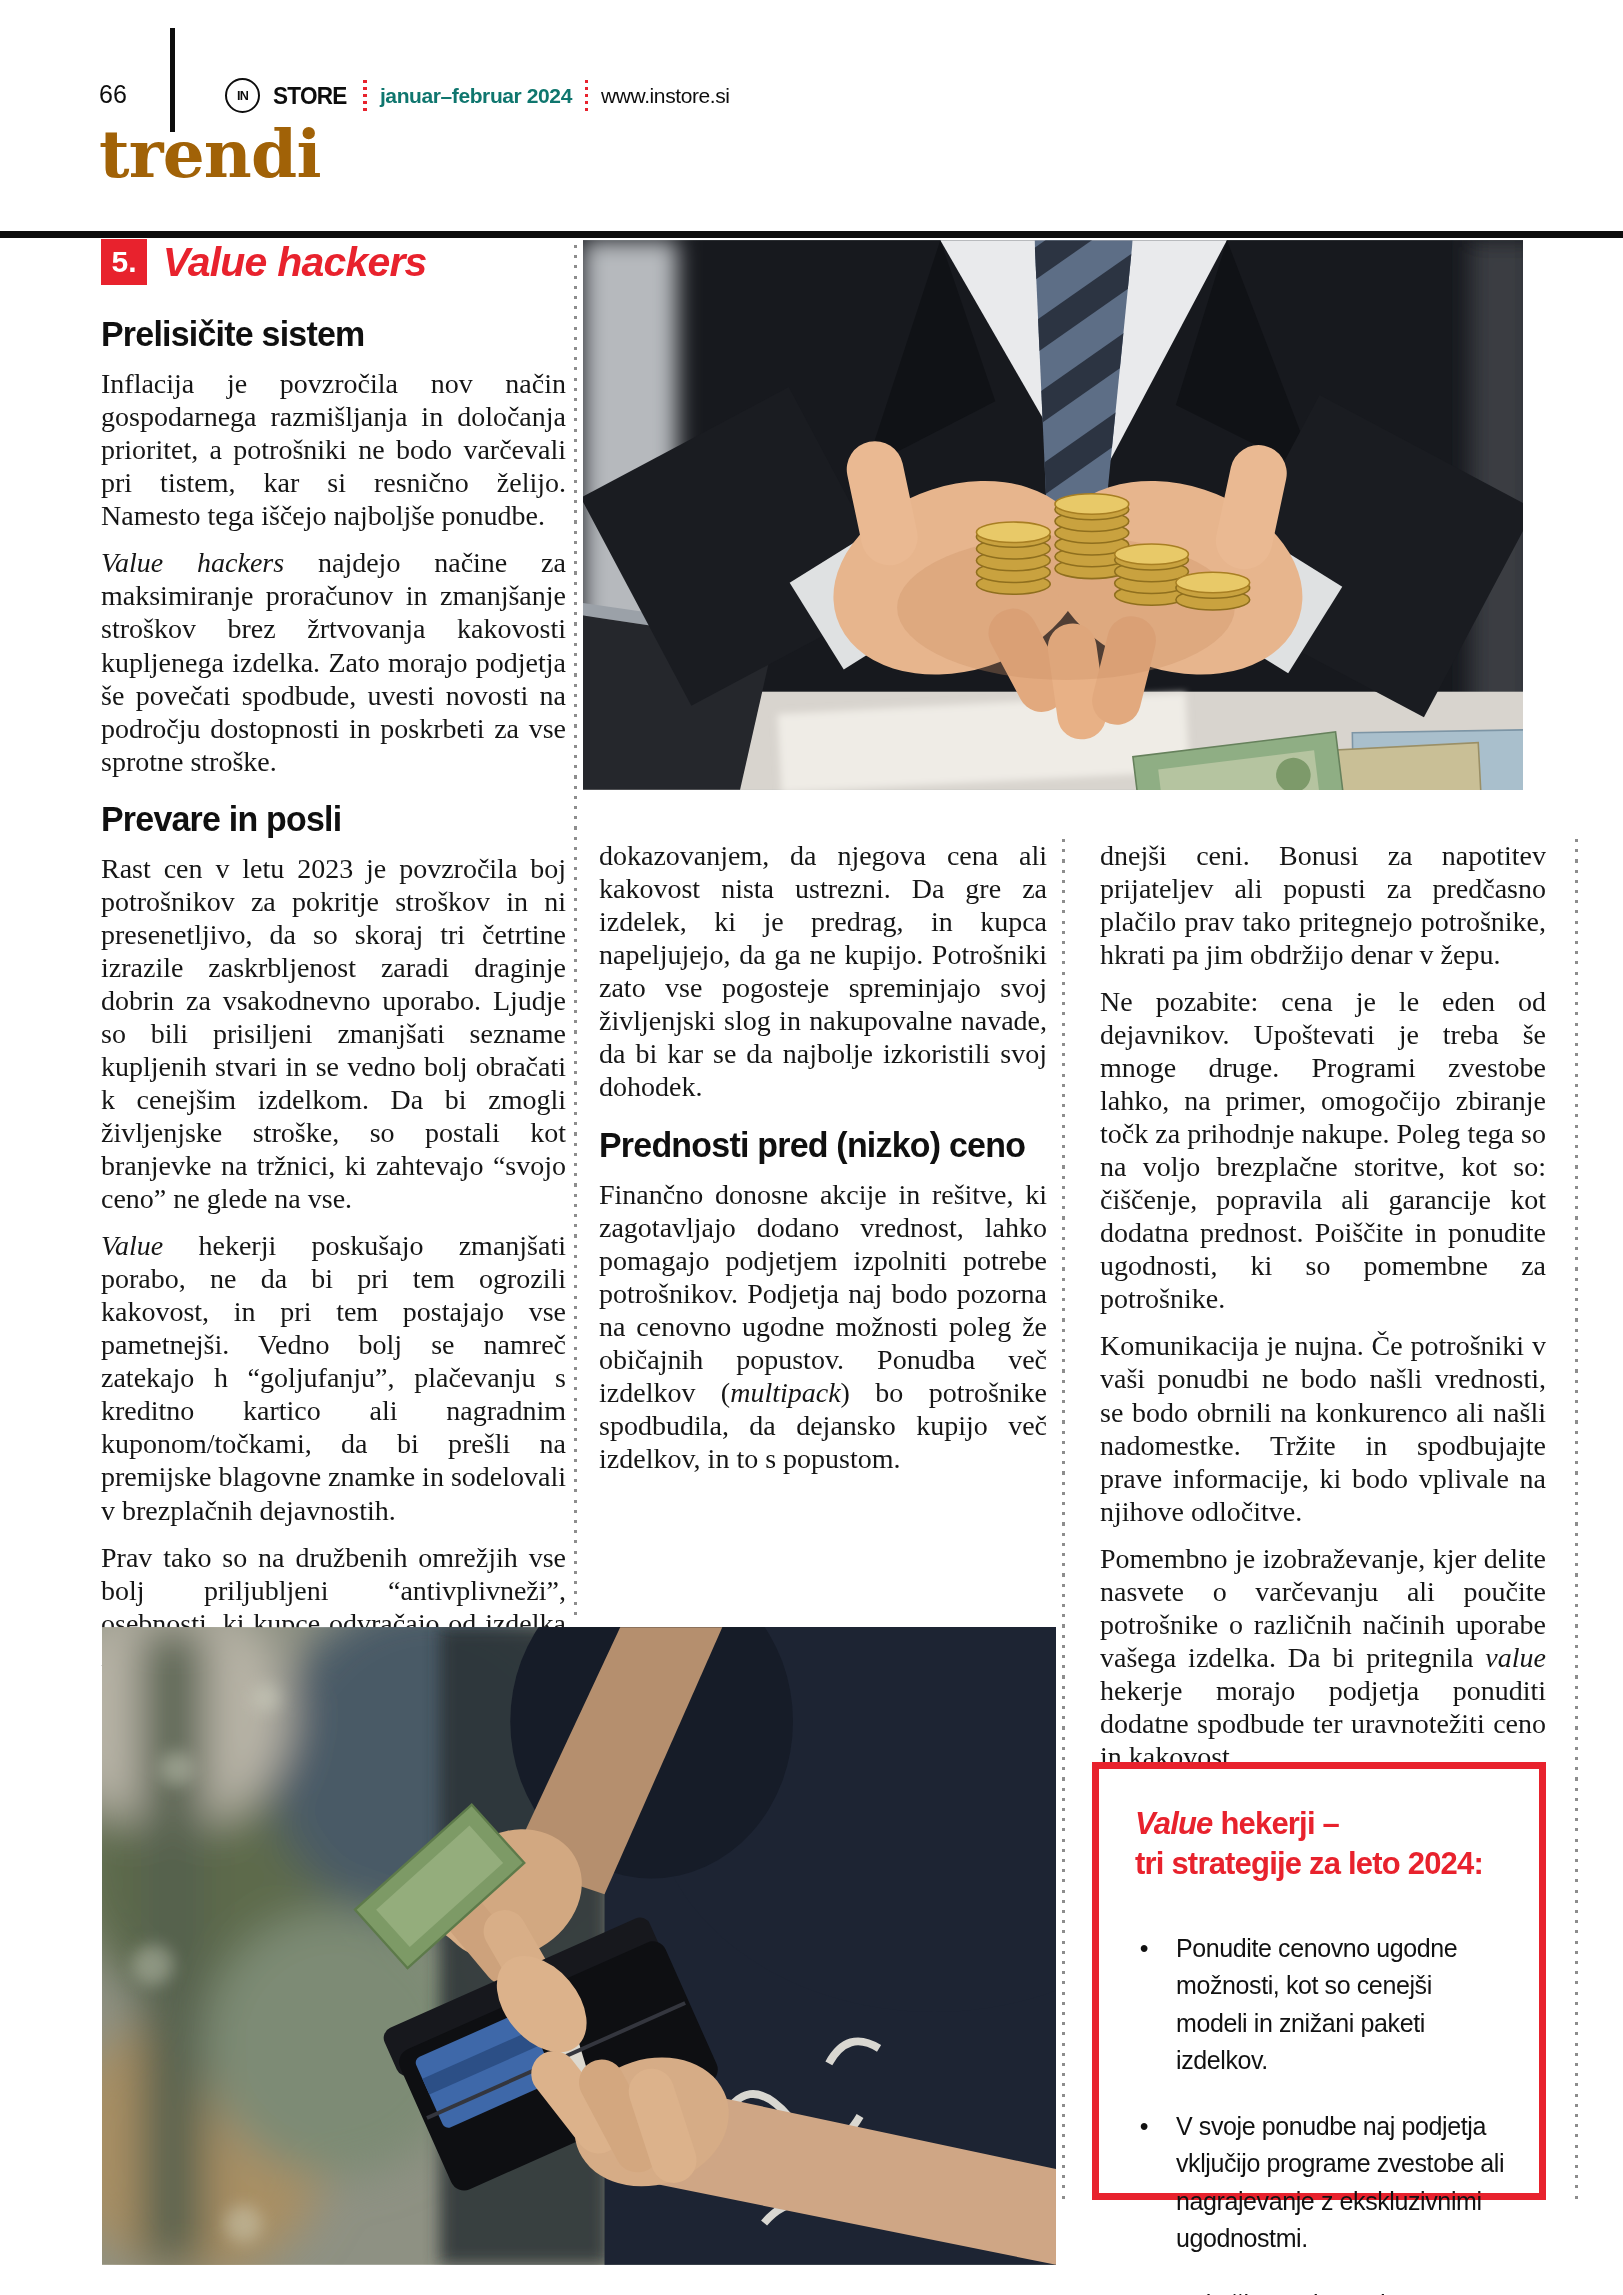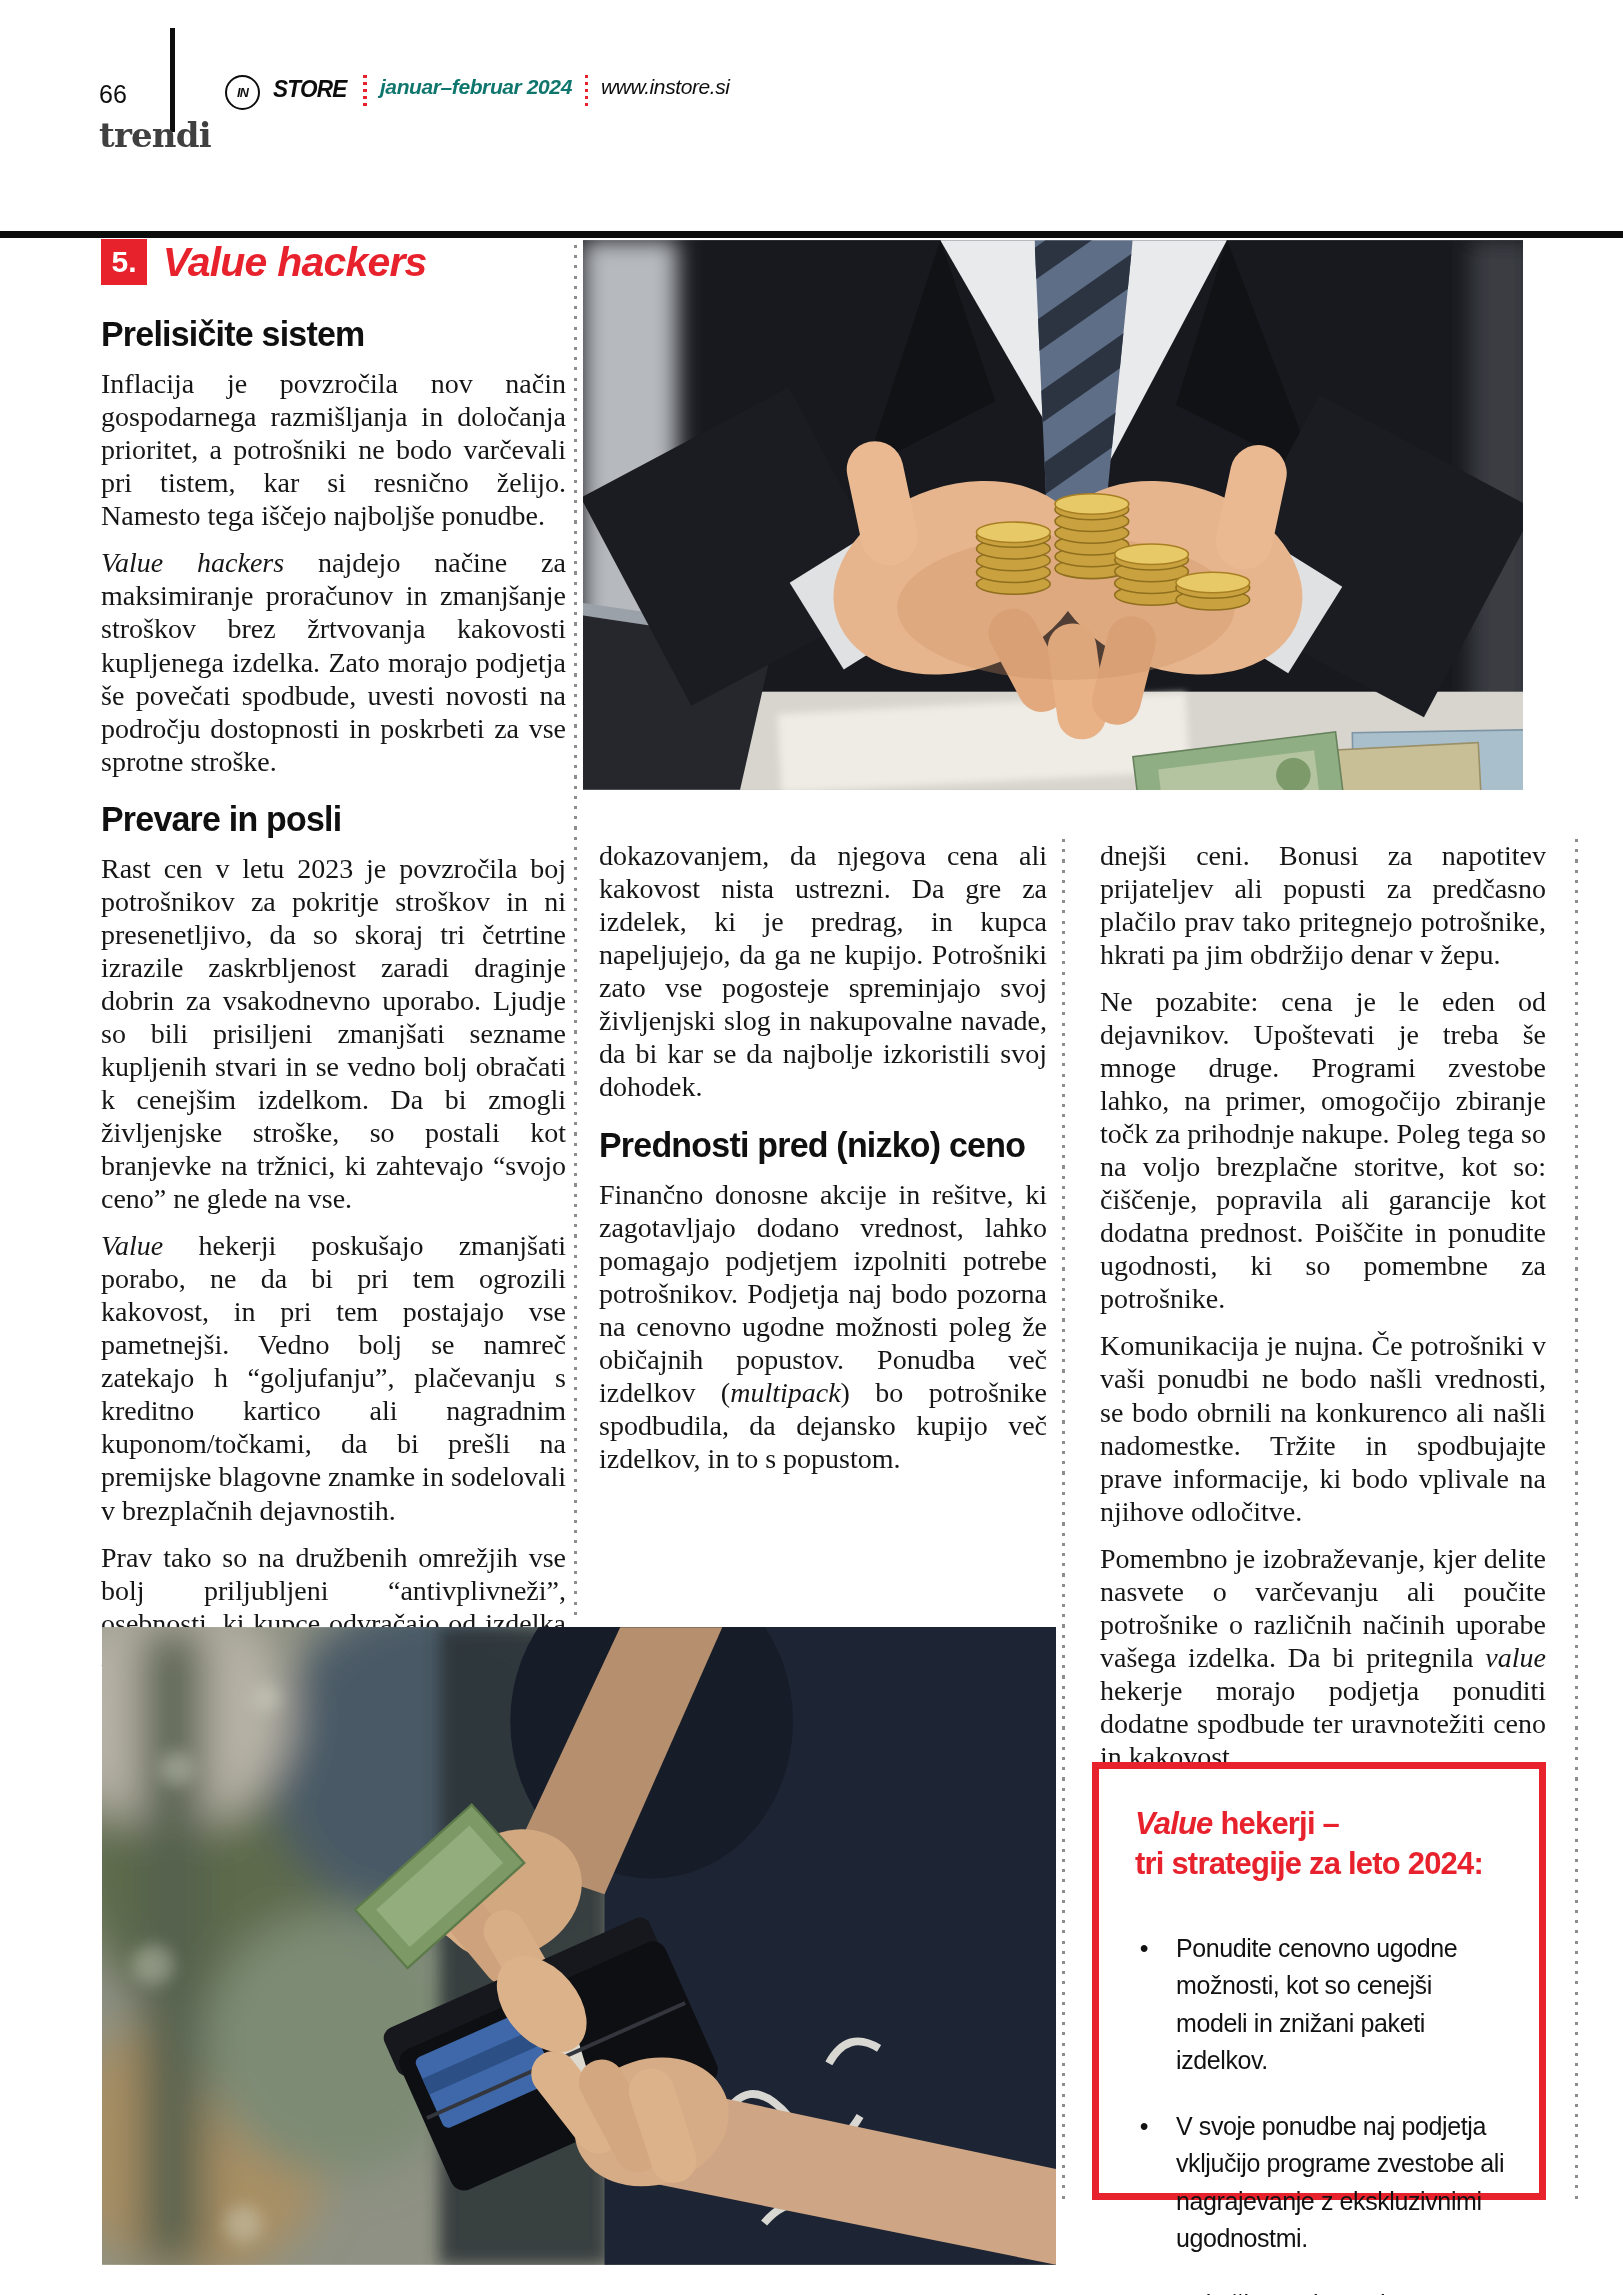--- a/index.html
+++ b/index.html
@@ -3,31 +3,31 @@
 <meta charset="utf-8">
 <style>
   html,body{margin:0;padding:0;background:#ffffff;}
   #page{position:relative;width:1623px;height:2295px;background:#ffffff;overflow:hidden;
         font-family:"Liberation Serif", serif;color:#161616;}
 
   
   .pagenum{position:absolute;left:99px;top:80px;font-family:"Liberation Sans",sans-serif;
            font-weight:400;font-size:25px;color:#0d0d0d;}
   .head-bar{position:absolute;left:170px;top:28px;width:4.7px;height:104px;background:#0d0d0d;}
-  .head-row{position:absolute;left:225px;top:75px;height:41px;display:flex;align-items:flex-start;gap:12.6px;font-style:italic;}
+  .head-row{position:absolute;left:225px;top:75px;height:41px;display:flex;align-items:center;gap:12.6px;}
   .logo-circle{width:31px;height:31px;border:2.4px solid #0d0d0d;border-radius:50%;
                display:flex;align-items:center;justify-content:center;
                font-family:"Liberation Sans",sans-serif;font-weight:700;font-size:12.6px;letter-spacing:-0.8px;color:#0d0d0d;}
   .logo-store{font-family:"Liberation Sans",sans-serif;font-weight:700;font-size:24px;letter-spacing:-0.8px;color:#0d0d0d;transform:scaleX(.94);transform-origin:left;}
   .head-sep{width:3.9px;height:31px;background:repeating-linear-gradient(to bottom,#e8222d 0 3.1px,transparent 3.1px 7px);}
   .head-issue{font-family:"Liberation Sans",sans-serif;font-weight:700;font-size:21px;color:#0f766e;letter-spacing:-0.4px;}
   .head-url{font-family:"Liberation Sans",sans-serif;font-weight:400;font-size:21px;color:#0d0d0d;letter-spacing:-0.4px;}
 
   .section-title{position:absolute;left:99px;top:115px;font-family:"DejaVu Serif",serif;
-                 font-weight:700;font-size:34px;letter-spacing:-0.8px;color:#404040;}
+                 font-weight:700;font-size:66px;letter-spacing:-0.8px;color:#a16207;}
   .top-rule{position:absolute;left:0;top:231px;width:1623px;height:7px;background:#0c0c0c;}
 
   
   .col{position:absolute;text-align:justify;font-size:28px;line-height:1.18;}
   #col1{left:101px;top:238px;width:465px;}
   #col2{left:599px;top:839px;width:448px;}
   #col3{left:1092px;top:839px;width:446px;margin-left:8px;}
   .col p{margin:0 0 14px 0;}
   .it{font-style:italic;}
   .subhead{font-family:"Liberation Sans",sans-serif;font-weight:700;font-size:35px;letter-spacing:-0.8px;

